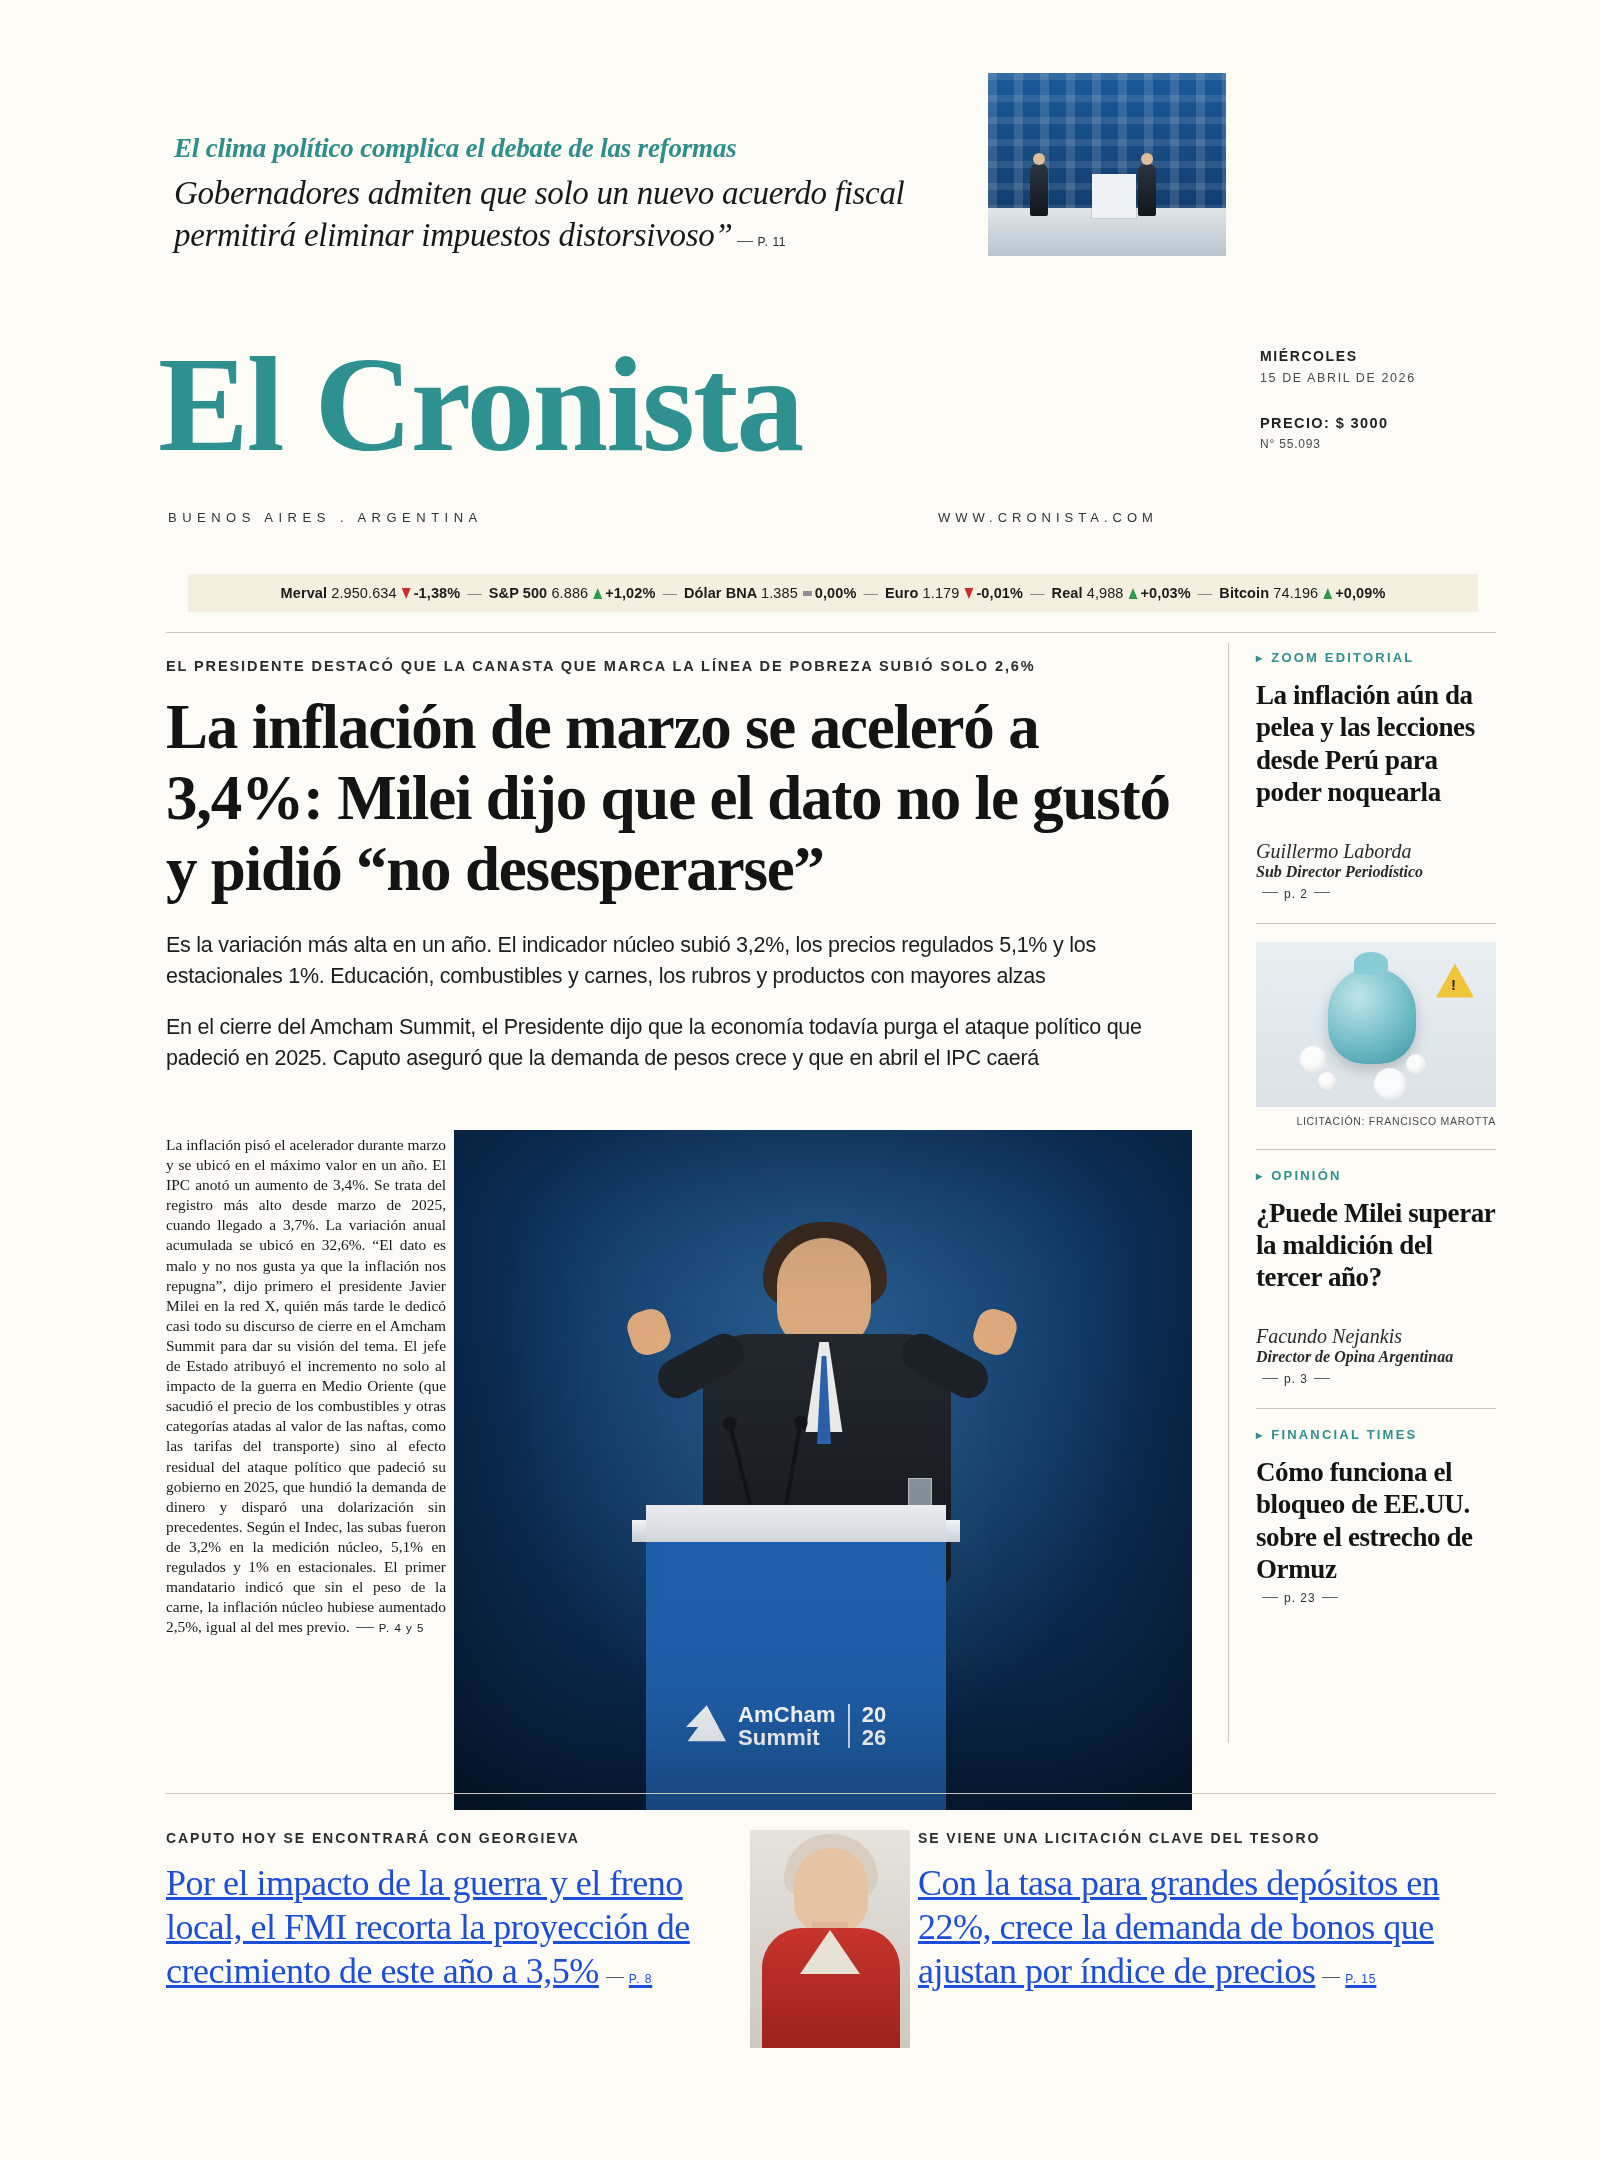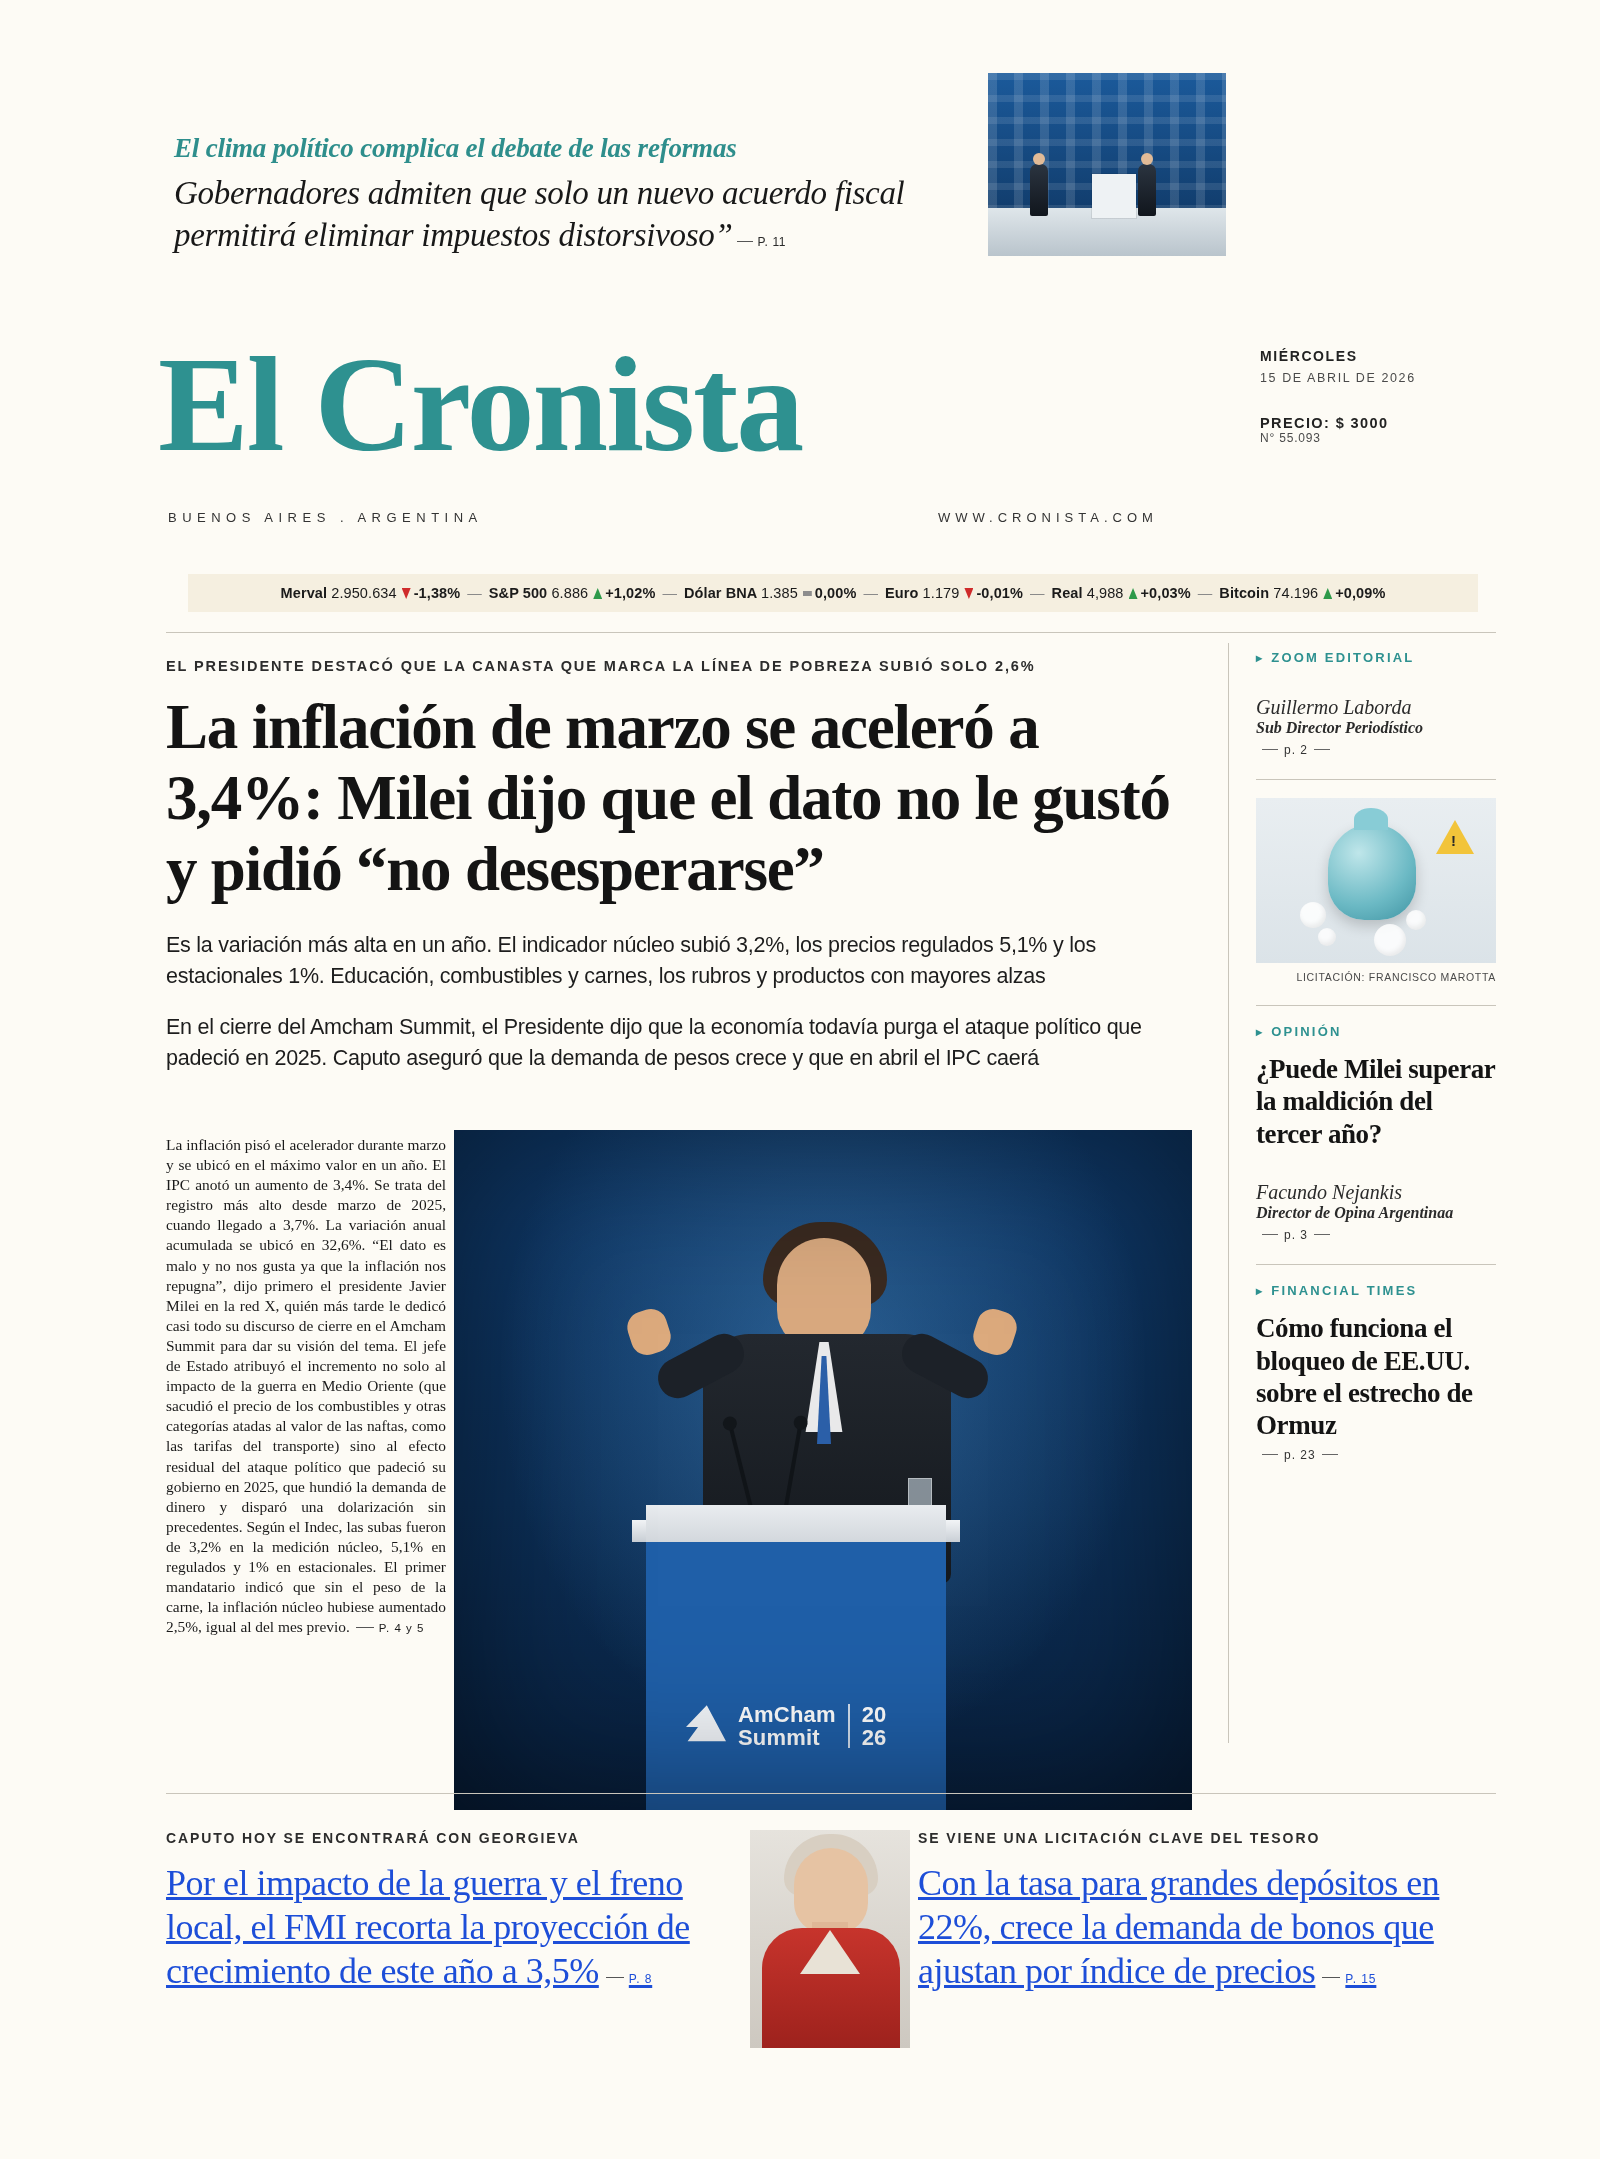--- a/index.html
+++ b/index.html
@@ -167,21 +167,21 @@
     font-family: "Liberation Sans", sans-serif;
     color: #222;
   }
   .dateblock .dow {
     font-weight: 700; font-size: 14px; letter-spacing: 1.6px; margin-bottom: 7px;
   }
   .dateblock .dt {
     font-size: 12.5px; letter-spacing: 1.6px; color: #4a4a4a; margin-bottom: 30px;
   }
   .dateblock .price {
-    font-weight: 700; font-size: 14.5px; letter-spacing: 1.4px; 
+    font-weight: 700; font-size: 14.5px; letter-spacing: 1.4px; margin-bottom: 6px;
   }
   .dateblock .num {
     font-size: 12px; letter-spacing: 0.8px; color: #4a4a4a;
   }
 
   
   .ticker {
     position: absolute;
     left: 150px;
     top: 556px;
@@ -610,20 +610,21 @@
           <div>26</div>
         </div>
       </div>
       <div class="mp-vign"></div>
     </div>
 
     <div class="rail">
 
       <div>
         <div class="rail-tag">ZOOM EDITORIAL</div>
+        <div class="rail-head">La inflación aún da pelea y las lecciones desde Perú para poder noquearla</div>
         <div class="rail-byline">Guillermo Laborda</div>
         <div class="rail-role">Sub Director Periodístico</div>
         <div class="rail-page">p. 2</div>
       </div>
 
       <div class="rail-divider"></div>
 
       <div class="illu">
         <div class="crystal"></div>
         <div class="bub b1"></div>

